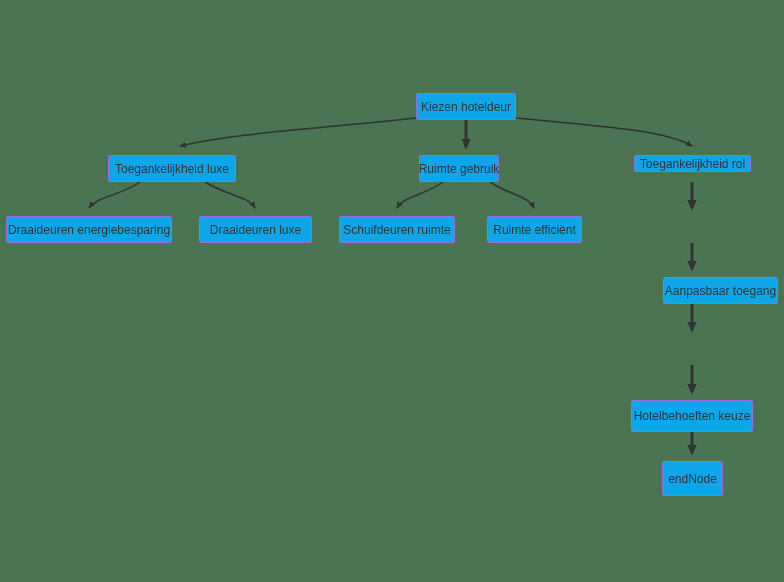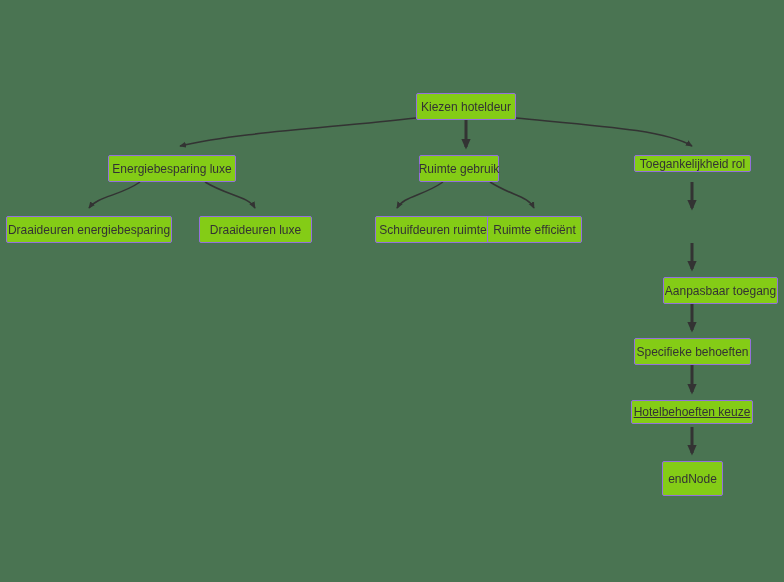--- a/index.html
+++ b/index.html
@@ -22,21 +22,21 @@
     position: absolute;
     left: 0;
     top: 0;
     width: 784px;
     height: 582px;
     pointer-events: none;
   }
   .node {
     position: absolute;
     box-sizing: border-box;
-    background: #84cc16;
+    background: #0ea5e9;
     border: 1px solid #9370db;
     border-radius: 2px;
     color: #333333;
     font-size: 12px;
     line-height: 1;
     display: flex;
     align-items: center;
     justify-content: center;
     white-space: nowrap;
     padding: 0 26px;
@@ -84,57 +84,54 @@
     <path d="M 692 365 L 692 392" fill="none" stroke="#333333" stroke-width="3" marker-end="url(#arrowThick)"></path>
 
     <path d="M 692 427 L 692 453" fill="none" stroke="#333333" stroke-width="3" marker-end="url(#arrowThick)"></path>
   </svg>
 
   <div class="node" style="left:416px; top:93px; width:100px; height:27px;">
     <span class="node-label">Kiezen hoteldeur</span>
   </div>
 
   <div class="node" style="left:108px; top:155px; width:128px; height:27px;">
-    <span class="node-label">Energiebesparing luxe</span>
+    <span class="node-label">Toegankelijkheid luxe</span>
   </div>
 
   <div class="node" style="left:419px; top:155px; width:80px; height:27px;">
     <span class="node-label">Ruimte gebruik</span>
   </div>
 
   <div class="node" style="left:634px; top:155px; width:117px; height:17px;">
     <span class="node-label">Toegankelijkheid rol</span>
   </div>
 
   <div class="node" style="left:199px; top:216px; width:113px; height:27px;">
     <span class="node-label">Draaideuren luxe</span>
   </div>
 
   <div class="node" style="left:6px; top:216px; width:166px; height:27px;">
     <span class="node-label">Draaideuren energiebesparing</span>
   </div>
 
-  <div class="node" style="left:339px; top:216px; width:116px; height:27px;margin-left:36px;">
+  <div class="node" style="left:339px; top:216px; width:116px; height:27px;">
     <span class="node-label">Schuifdeuren ruimte</span>
   </div>
 
   <div class="node" style="left:487px; top:216px; width:95px; height:27px;">
     <span class="node-label">Ruimte efficiënt</span>
   </div>
 
 
   <div class="node" style="left:663px; top:277px; width:115px; height:27px;">
     <span class="node-label">Aanpasbaar toegang</span>
   </div>
 
-  <div class="node" style="left:634px; top:338px; width:117px; height:27px;">
-    <span class="node-label">Specifieke behoeften</span>
-  </div>
 
-  <div class="node" style="left:631px; top:400px; width:122px; height:24px;text-decoration:underline;">
+  <div class="node" style="left:631px; top:400px; width:122px; height:32px;">
     <span class="node-label">Hotelbehoeften keuze</span>
   </div>
 
   <div class="node" style="left:662px; top:461px; width:61px; height:35px;">
     <span class="node-label">endNode</span>
   </div>
 
 </div>
 
 </body></html>

